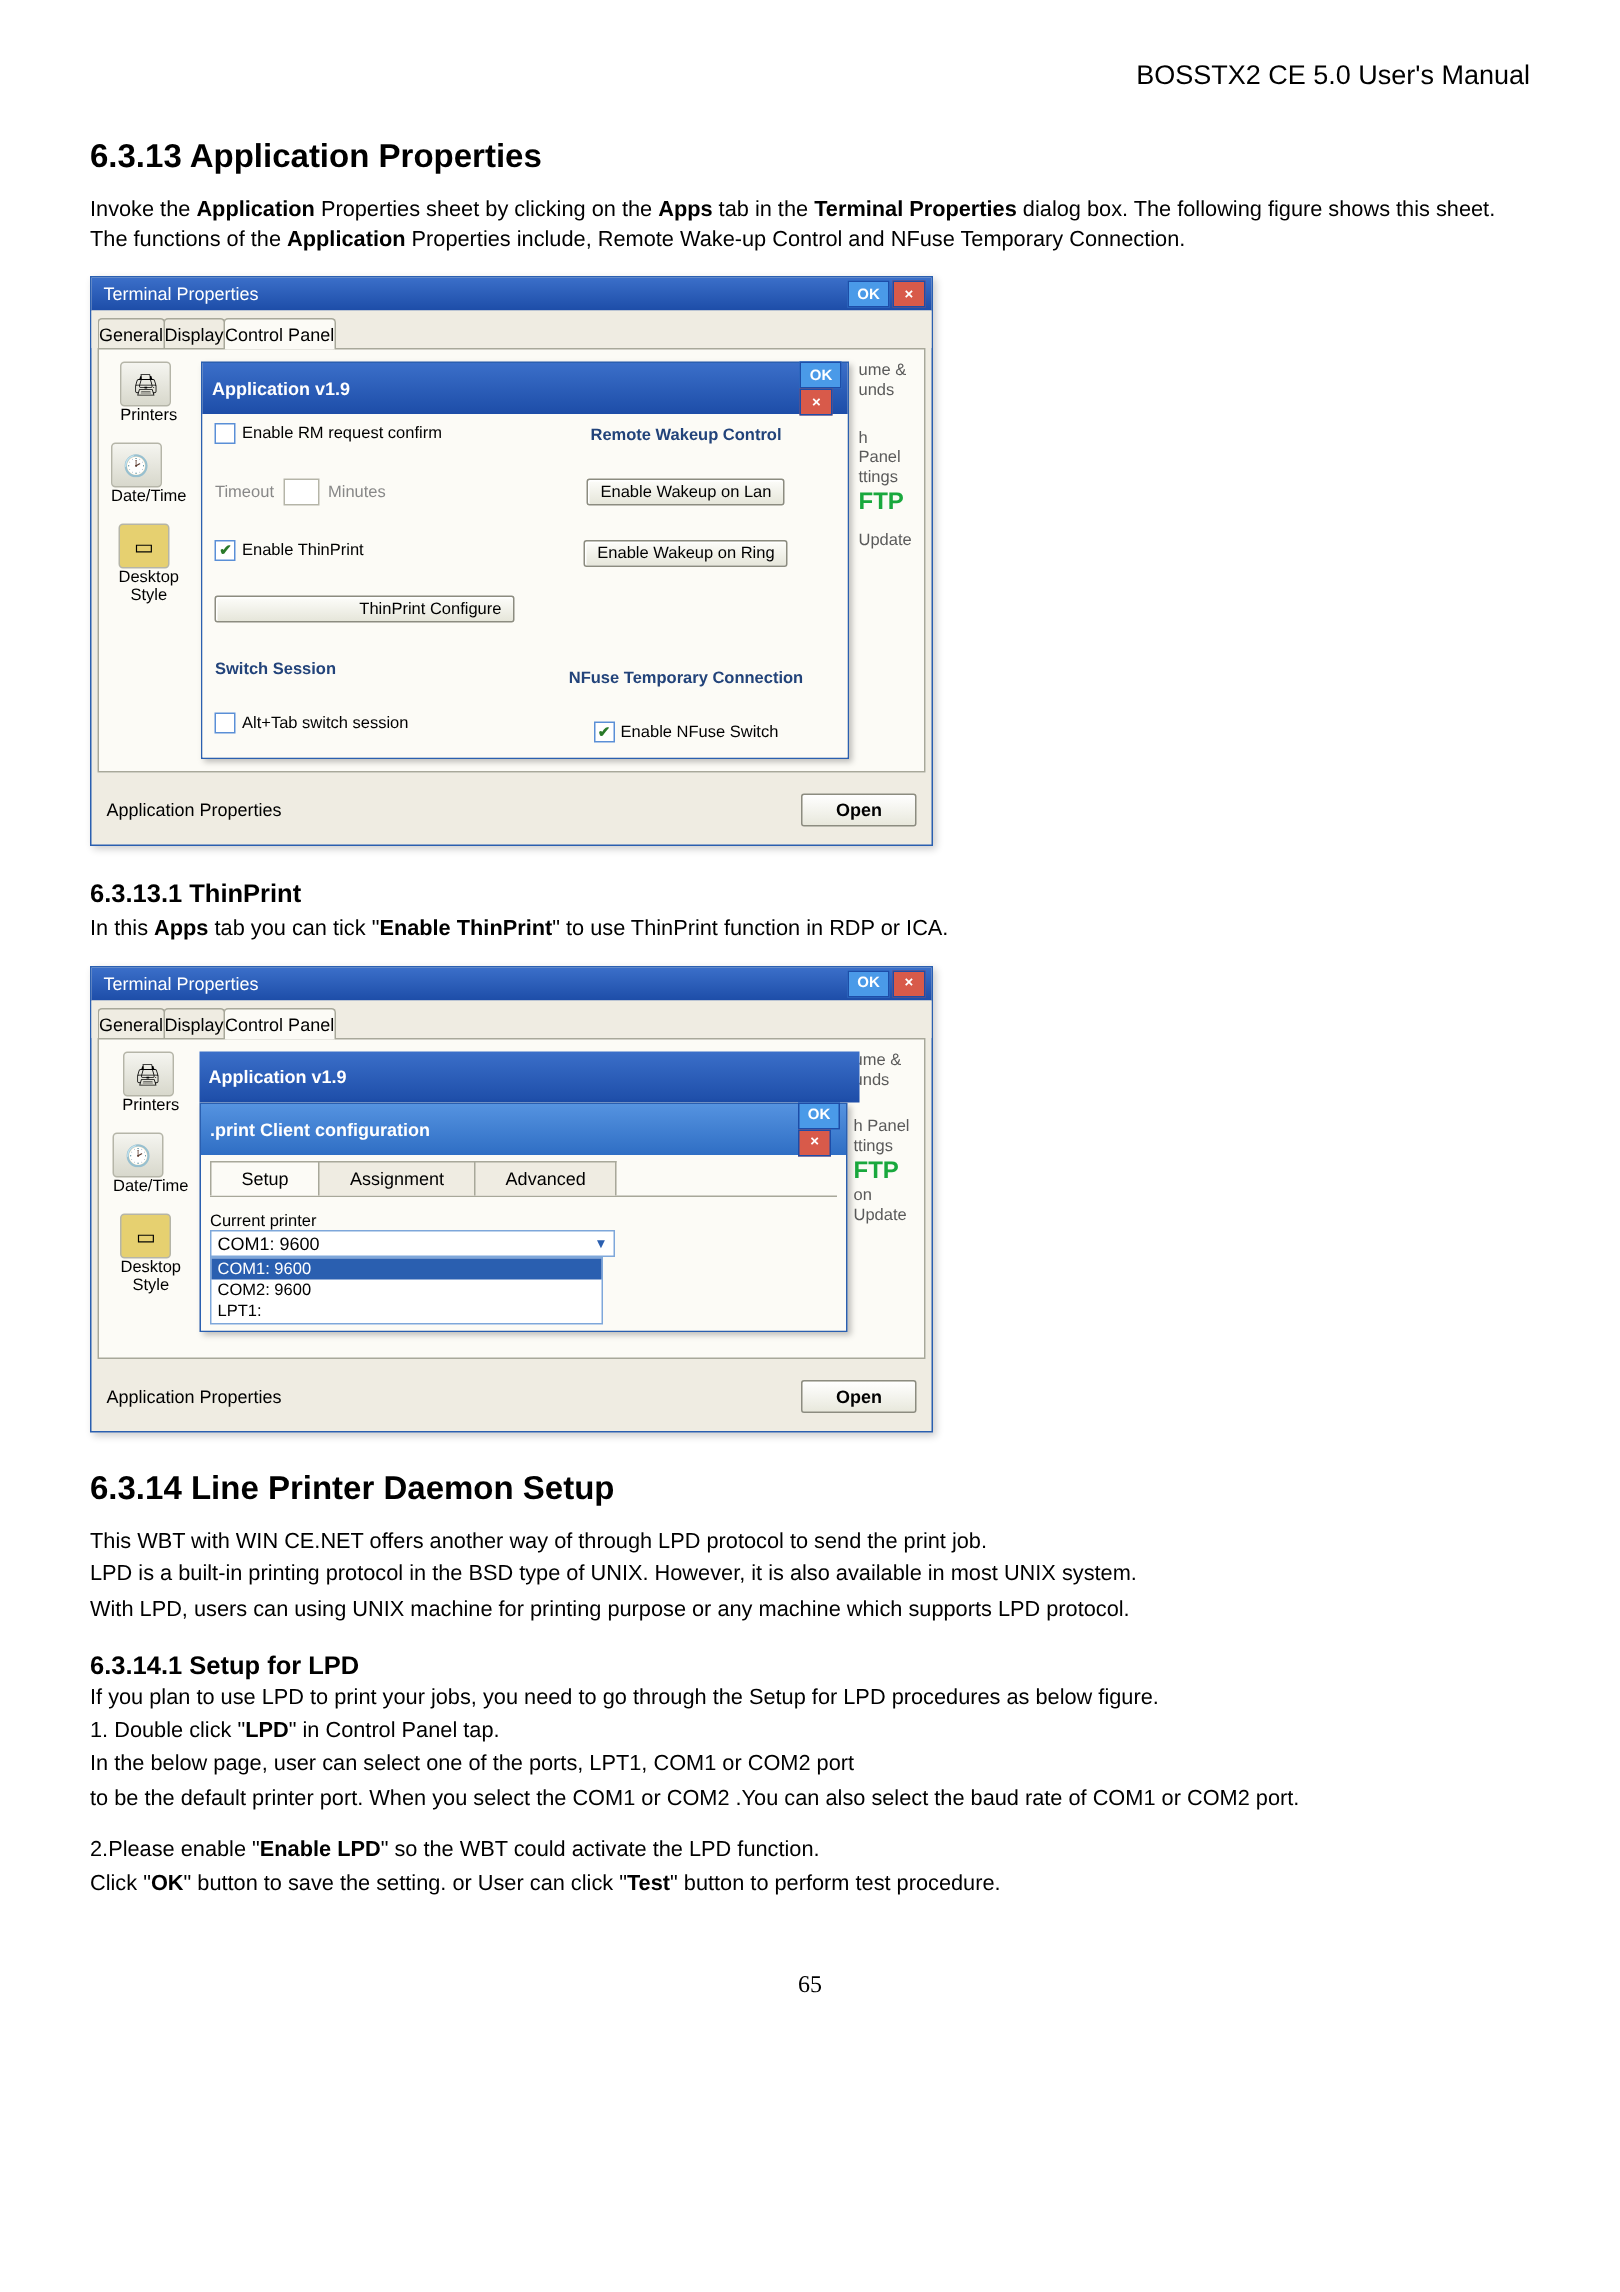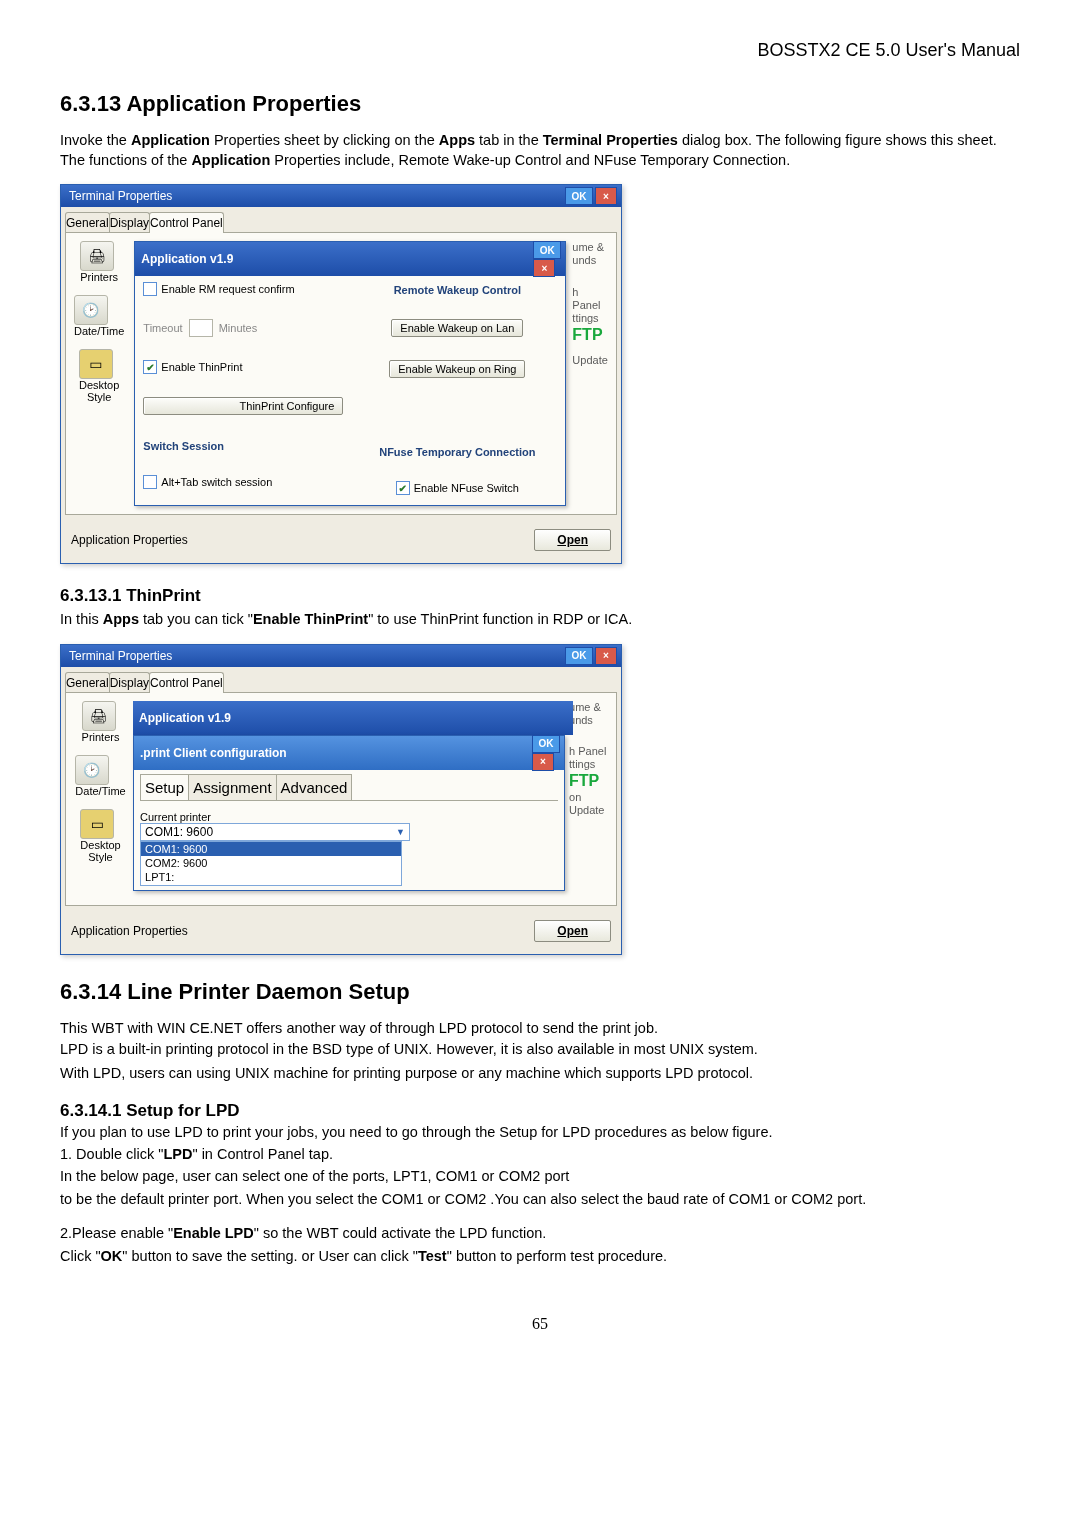--- a/index.html
+++ b/index.html
@@ -182,36 +182,35 @@
     padding:10px 10px 12px 10px;
     font-size:12px;
   }
   .open-btn {
     border:1px solid #8c8c80;
     background:linear-gradient(#fff,#e8e8dc);
     padding:3px 22px;
     font-size:12px;
     font-weight:bold;
     border-radius:2px;
-    text-decoration:underline;
   }
 
   
   .inner-titlebar.sub {
     background: linear-gradient(#5593e0,#2f6ec4);
     font-weight:bold;
   }
   .subtabwrap {
     display:flex;
     border-bottom:1px solid #a8a89a;
     margin-bottom:4px;
   }
   .subtab {
-    padding:4px 4px;
-    font-size:15px;
+    padding:4px 20px;
+    font-size:12px;
     border:1px solid #a8a89a;
     border-bottom:none;
     background:#efece2;
     margin-right:-1px;
     text-align:center;
   }
   .subtab.active{background:#fcfbf6;}
   .logo-block{display:flex;gap:10px;align-items:flex-start;}
   .tp-logo {
     color:#d23a6a;

